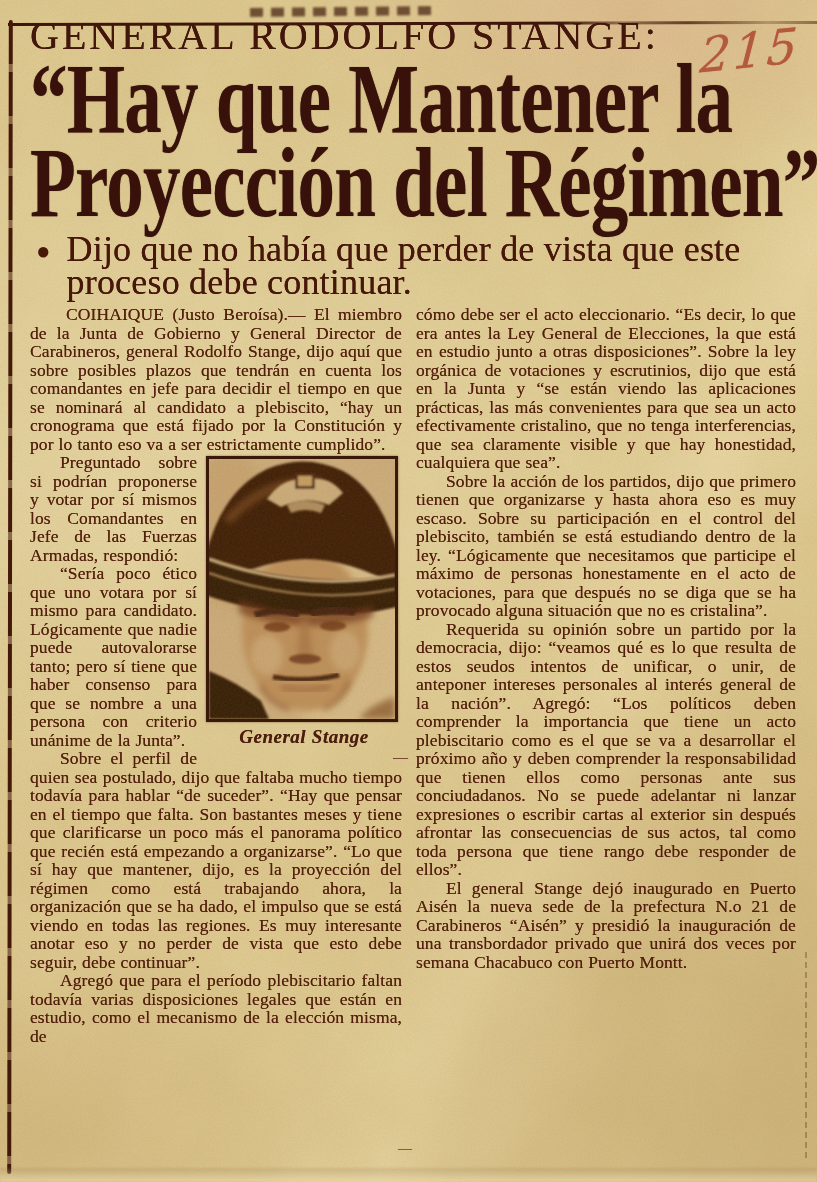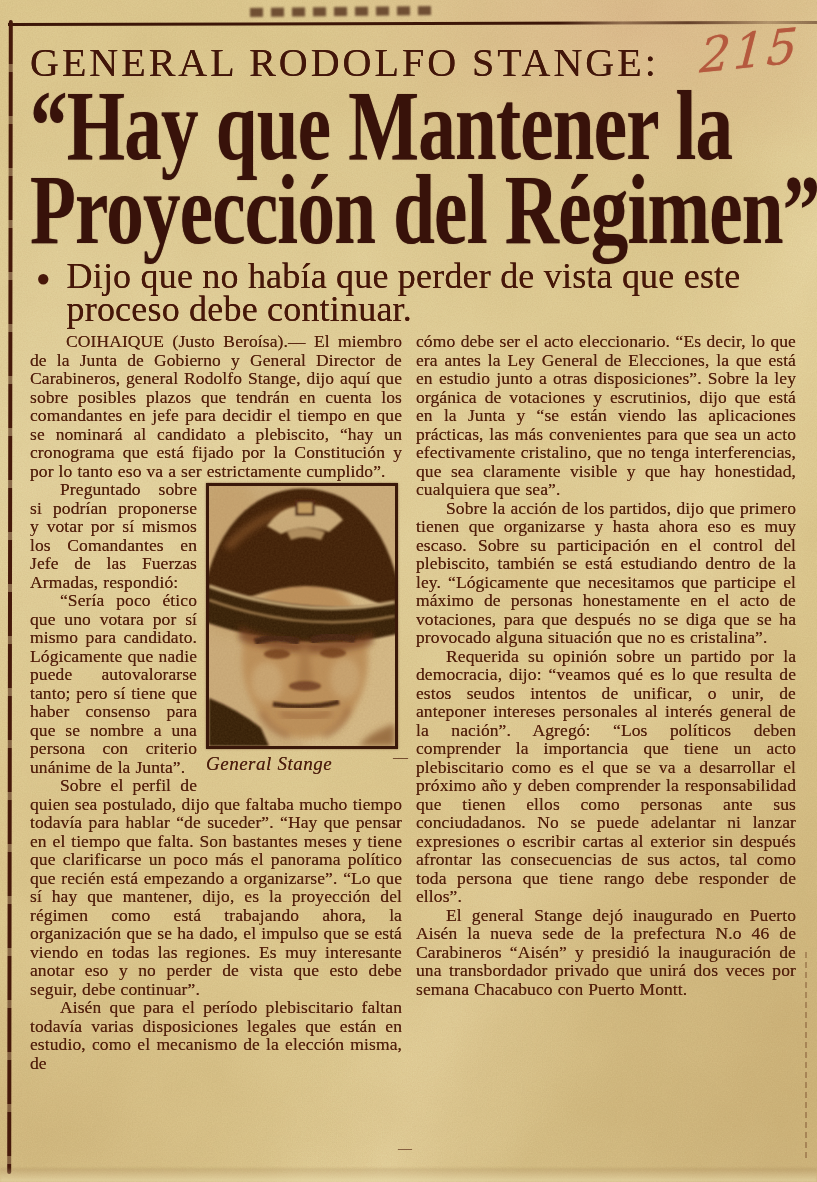--- a/index.html
+++ b/index.html
@@ -38,21 +38,21 @@
   .bottom-band{
     position:absolute;left:0;right:0;bottom:0;height:14px;
     background:linear-gradient(to bottom,rgba(120,80,40,.16),rgba(236,222,176,.65));
     filter:blur(1px);
   }
   .perforation{
     position:absolute;right:10px;top:952px;height:206px;width:0;
     border-right:2px dashed rgba(96,46,20,.34);
   }
 
-  .content{position:absolute;left:30px;top:44px;width:772px;}
+  .content{position:absolute;left:30px;top:17px;width:772px;}
 
   .kicker{
     font-size:40px;line-height:38px;letter-spacing:3px;color:#42160a;
     text-shadow:0 0 .4px #42160a;white-space:nowrap;
   }
   .headline{margin-top:2px;}
   .headline-line{
     display:block;font-size:100px;line-height:84px;font-weight:700;color:#38120a;
     letter-spacing:-1px;white-space:nowrap;
     transform:scaleX(0.75);transform-origin:left center;
@@ -78,21 +78,21 @@
   .cols p{margin:0;text-indent:30px;}
   .col-left p.lead{text-indent:36px;}
   .col-right p.no-indent{text-indent:0;font-family:Liberation Serif, serif;}
 
   .photo-wrap{float:right;width:196px;margin:3px 0 4px 9px;}
   .photo-frame{
     width:186px;height:260px;border:3px solid #3a180a;background:#cfb383;
     box-shadow:0 0 2px rgba(58,24,10,.5), inset 0 0 6px rgba(58,24,10,.35);
   }
   .photo-caption{
-    text-align:left;font-style:italic;font-weight:400;font-size:19px;
+    text-align:center;font-style:italic;font-weight:700;font-size:19px;
     line-height:22px;margin-top:4px;color:#4a1d0d;letter-spacing:.5px;text-indent:0;
   }
 
   .handwriting{
     position:absolute;left:700px;top:22px;
     font-family:"DejaVu Serif", serif;font-style:italic;
     font-size:48px;color:#b25138;letter-spacing:3px;
     transform:rotate(-6deg) skewX(-10deg);opacity:.92;
     text-shadow:0 0 1px rgba(178,81,56,.7);
   }
@@ -209,27 +209,27 @@
               <rect width="186" height="260" fill="#a96f3a" opacity="0.08"></rect>
               <rect width="186" height="260" filter="url(#pgrain)" opacity="0.55"></rect>
             </svg>
           </div>
           <div class="photo-caption">General Stange</div>
         </div>
 
         <p>Preguntado sobre si podrían proponerse y votar por sí mismos los Comandantes en Jefe de las Fuerzas Armadas, respondió:</p>
         <p>“Sería poco ético que uno votara por sí mismo para candidato. Lógicamente que nadie puede autovalorarse tanto; pero sí tiene que haber consenso para que se nombre a una persona con criterio unánime de la Junta”.</p>
         <p>Sobre el perfil de quien sea postulado, dijo que faltaba mucho tiempo todavía para hablar “de suceder”. “Hay que pensar en el tiempo que falta. Son bastantes meses y tiene que clarificarse un poco más el panorama político que recién está empezando a organizarse”. “Lo que sí hay que mantener, dijo, es la proyección del régimen como está trabajando ahora, la organización que se ha dado, el impulso que se está viendo en todas las regiones. Es muy interesante anotar eso y no perder de vista que esto debe seguir, debe continuar”.</p>
-        <p>Aisén que para el período plebiscitario faltan todavía varias disposiciones legales que están en estudio, como el mecanismo de la elección misma, de</p>
+        <p>Agregó que para el período plebiscitario faltan todavía varias disposiciones legales que están en estudio, como el mecanismo de la elección misma, de</p>
       </div>
 
       <div class="col-right">
         <p class="no-indent">cómo debe ser el acto eleccionario. “Es decir, lo que era antes la Ley General de Elecciones, la que está en estudio junto a otras disposiciones”. Sobre la ley orgánica de votaciones y escrutinios, dijo que está en la Junta y “se están viendo las aplicaciones prácticas, las más convenientes para que sea un acto efectivamente cristalino, que no tenga interferencias, que sea claramente visible y que hay honestidad, cualquiera que sea”.</p>
         <p>Sobre la acción de los partidos, dijo que primero tienen que organizarse y hasta ahora eso es muy escaso. Sobre su participación en el control del plebiscito, también se está estudiando dentro de la ley. “Lógicamente que necesitamos que participe el máximo de personas honestamente en el acto de votaciones, para que después no se diga que se ha provocado alguna situación que no es cristalina”.</p>
         <p>Requerida su opinión sobre un partido por la democracia, dijo: “veamos qué es lo que resulta de estos seudos intentos de unificar, o unir, de anteponer intereses personales al interés general de la nación”. Agregó: “Los políticos deben comprender la importancia que tiene un acto plebiscitario como es el que se va a desarrollar el próximo año y deben comprender la responsabilidad que tienen ellos como personas ante sus conciudadanos. No se puede adelantar ni lanzar expresiones o escribir cartas al exterior sin después afrontar las consecuencias de sus actos, tal como toda persona que tiene rango debe responder de ellos”.</p>
-        <p>El general Stange dejó inaugurado en Puerto Aisén la nueva sede de la prefectura N.o 46 de Carabineros “Aisén” y presidió la inauguración de una transbordador privado que unirá dos veces por semana Chacabuco con Puerto Montt.</p>
+        <p>El general Stange dejó inaugurado en Puerto Aisén la nueva sede de la prefectura N.o 21 de Carabineros “Aisén” y presidió la inauguración de una transbordador privado que unirá dos veces por semana Chacabuco con Puerto Montt.</p>
       </div>
     </div>
   </div>
 
   <div class="stray gutter">—</div>
   <div class="stray lastline">—</div>
 </div>
 
 </body></html>

